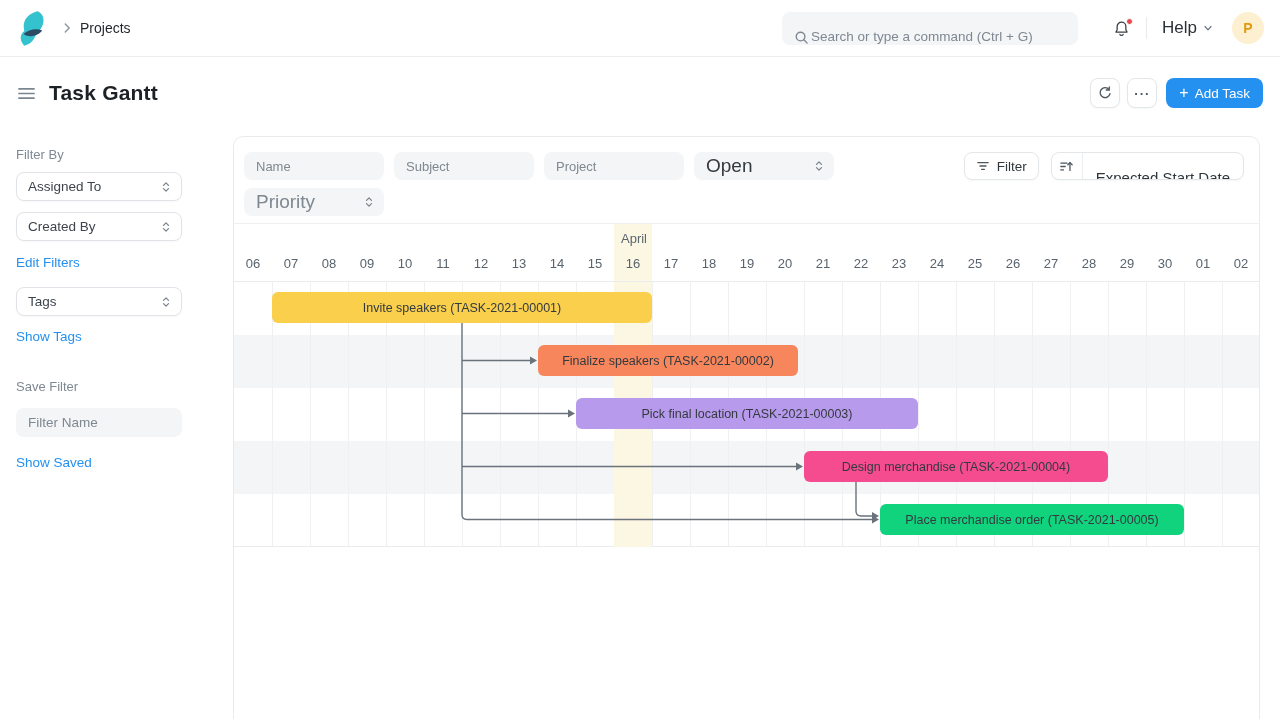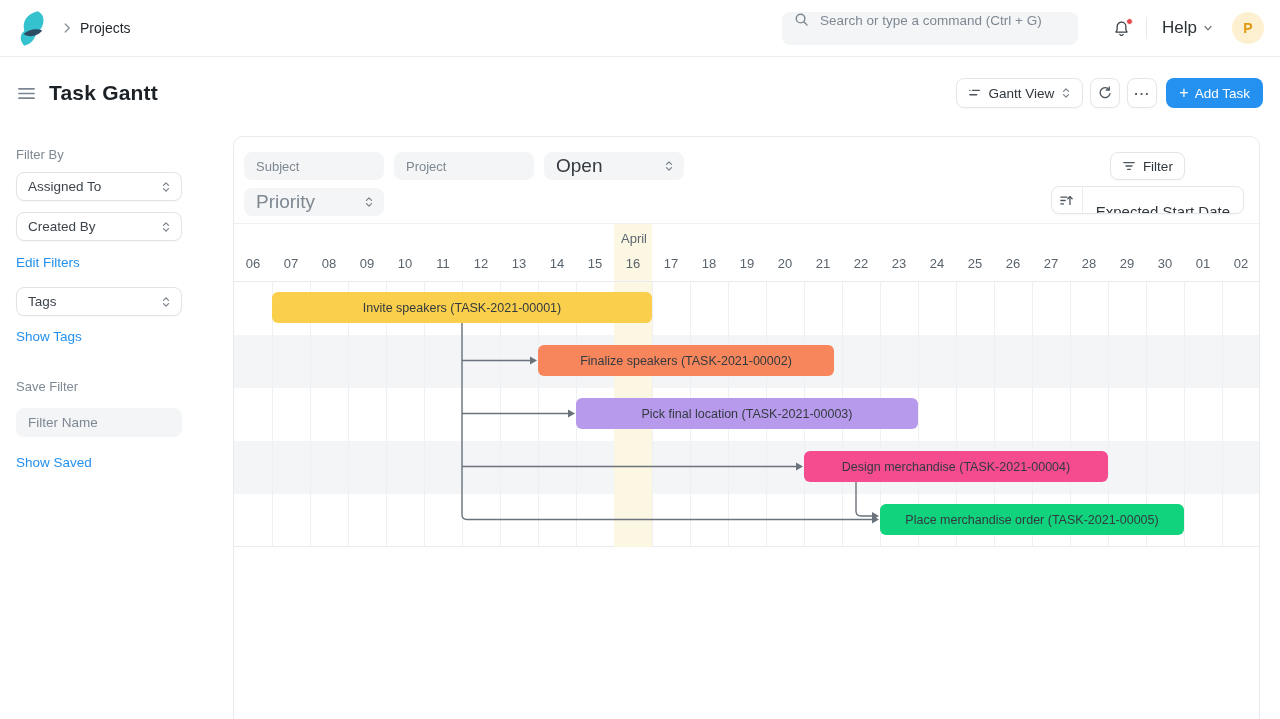--- a/index.html
+++ b/index.html
@@ -8,21 +8,21 @@
     width:1280px; height:719px; overflow:hidden; position:relative;
     background:#fff; color:#1f262b;
     font-family:"Liberation Sans", sans-serif;
   }
   
   .navbar { height:57px; border-bottom:1px solid #ebeef0; display:flex; align-items:center; padding:0 16px; }
   .logo { width:34px; height:38px; display:flex; align-items:center; }
   .crumb-chev { margin:0 6px 0 10px; display:flex; }
   .breadcrumb { font-size:14px; font-weight:500; color:#1f262b; cursor:pointer; }
   .nav-spacer { flex:1; }
-  .searchbar { width:296px; height:33px; background:#f4f5f6; border-radius:8px; display:flex; align-items:flex-start; gap:9px; padding:0 12px; }
+  .searchbar { width:296px; height:33px; background:#f4f5f6; border-radius:8px; display:flex; align-items:flex-end; padding:0 12px; }
   .searchbar input { border:none; background:transparent; outline:none; width:100%; font-family:inherit; font-size:13.5px; color:#1f262b; }
   .searchbar input::placeholder { color:#7e8893; }
   .bellbtn { position:relative; margin-left:34px; cursor:pointer; display:flex; }
   .belldot { position:absolute; top:-1px; right:-2px; width:7px; height:7px; border-radius:50%; background:#e5484d; border:1.5px solid #fff; }
   .navdivider { width:1px; height:22px; background:#e7eaec; margin:0 15px; }
   .help { display:flex; align-items:center; gap:5px; font-size:17px; color:#2b3236; cursor:pointer; }
   .avatar { width:32px; height:32px; border-radius:50%; background:#fdf0d0; color:#e09a12; font-size:14px; font-weight:bold; display:flex; align-items:center; justify-content:center; margin-left:18px; cursor:pointer; }
   
   .pageheader { height:72px; display:flex; align-items:center; padding:0 17px; }
   .hamb { display:flex; cursor:pointer; }
@@ -44,21 +44,21 @@
   
   .card { flex:1; margin:7px 20px 0 0; height:600px; background:#fff; border:1px solid #e8ebee; border-radius:10px; position:relative; overflow:hidden; }
   .filterarea { position:relative; padding:15px 15px 7px 10px; height:86px; }
   .fltrow { display:flex; gap:10px; }
   .fltrow + .fltrow { margin-top:8px; }
   .flt { width:140px; height:28px; background:#f4f5f6; border:none; border-radius:8px; padding:0 12px; font-size:13px; font-family:inherit; color:#1f262b; outline:none; }
   .flt::placeholder { color:#7e8891; }
   .fltselect { width:140px; height:28px; background:#f4f5f6; border-radius:8px; display:flex; align-items:center; justify-content:space-between; padding:0 10px 0 12px; font-size:19px; cursor:pointer; }
   .fltselect .val { color:#333a40; }
   .fltselect .ph { color:#7e8891; }
-  .flt-controls { position:absolute; right:15px; top:15px; display:flex; gap:6px; align-items:center;flex-direction:column; }
+  .flt-controls { position:absolute; right:15px; top:15px; display:flex; gap:12px; align-items:center; }
   .sbtn { height:28px; display:inline-flex; align-items:center; gap:7px; background:#fff; border:1px solid #e3e7ea; border-radius:8px; padding:0 11px; font-size:13.5px; color:#2f363c; box-shadow:0 1px 2px rgba(25,39,52,.04); cursor:pointer; }
   .sortgroup { display:flex; height:28px; border:1px solid #e3e7ea; border-radius:8px; background:#fff; box-shadow:0 1px 2px rgba(25,39,52,.04); overflow:hidden; }
   .sortgroup .iconpart { width:31px; display:flex; align-items:center; justify-content:center; border-right:1px solid #ebeef0; cursor:pointer; }
   .sortgroup .labelpart { display:flex; align-items:center; padding:0 13px; font-size:15px; color:#2f363c; cursor:pointer;margin-top:23px; }
   .carddivider { border-top:1px solid #eef1f3; }
   
   .gantt { position:relative; width:1026px; }
   .g-header { position:relative; height:58px; }
   .g-month { position:absolute; top:7px; width:60px; text-align:center; font-size:13px; color:#5c6670; z-index:2; }
   .g-days { position:absolute; bottom:0; left:0; height:28px; display:flex; border-bottom:1px solid #e9ecef; z-index:2; }
@@ -121,36 +121,20 @@
     <svg width="19" height="17" viewBox="0 0 20 18">
         <g stroke="#7c8691" stroke-width="1.8" stroke-linecap="round">
           <line x1="2" y1="4" x2="18" y2="4"></line>
           <line x1="2" y1="9" x2="18" y2="9"></line>
           <line x1="2" y1="14" x2="18" y2="14"></line>
         </g>
       </svg>
   </span>
   <span class="pagetitle">Task Gantt</span>
   <div class="hdr-right">
-    <button class="btn">
-      <svg width="14" height="12" viewBox="0 0 16 14">
-          <g stroke="#4c555d" stroke-width="1.6" stroke-linecap="round">
-            <line x1="5" y1="4" x2="13" y2="4"></line>
-            <line x1="2" y1="9" x2="10" y2="9"></line>
-            <line x1="2" y1="4" x2="2.01" y2="4"></line>
-          </g>
-        </svg>
-      <span>Gantt View</span>
-      <svg width="10" height="14" viewBox="0 0 12 16">
-          <g fill="none" stroke="#7a838c" stroke-width="1.5" stroke-linecap="round" stroke-linejoin="round">
-            <polyline points="3,6 6,3 9,6"></polyline>
-            <polyline points="3,10 6,13 9,10"></polyline>
-          </g>
-        </svg>
-    </button>
     <button class="btn icononly">
       <svg width="16" height="16" viewBox="0 0 18 18">
           <path d="M14.6 9.8 A 5.6 5.6 0 1 1 13.6 5.2" fill="none" stroke="#4c555d" stroke-width="1.5" stroke-linecap="round"></path>
           <polyline points="13.8,2.2 13.8,5.6 10.4,5.6" fill="none" stroke="#4c555d" stroke-width="1.5" stroke-linecap="round" stroke-linejoin="round"></polyline>
         </svg>
     </button>
     <button class="btn icononly">
       <span style="letter-spacing:1px;color:#4c555d;font-weight:bold;font-size:13px;">···</span>
     </button>
     <button class="btn-primary">
@@ -195,20 +179,21 @@
     <span class="sidelink">Show Tags</span>
     <div class="side-label" style="margin-top:34px;margin-bottom:14px">Save Filter</div>
     <input class="sideinput" placeholder="Filter Name" style="">
     <div style="height:16px"></div>
     <span class="sidelink">Show Saved</span>
   </div>
 
   <div class="card">
     <div class="filterarea">
       <div class="fltrow">
+        <input class="flt" placeholder="Name" style="">
         <input class="flt" placeholder="Subject" style="">
         <input class="flt" placeholder="Project" style="">
         <div class="fltselect">
           <span class="val">Open</span>
           <svg width="10" height="14" viewBox="0 0 12 16">
               <g fill="none" stroke="#7a838c" stroke-width="1.5" stroke-linecap="round" stroke-linejoin="round">
                 <polyline points="3,6 6,3 9,6"></polyline>
                 <polyline points="3,10 6,13 9,10"></polyline>
               </g>
             </svg>
@@ -327,21 +312,21 @@
             <path d="M228,131.5 L334,131.5" fill="none" stroke="#6a727b" stroke-width="1.4"></path>
             <path d="M228,184.5 L562,184.5" fill="none" stroke="#6a727b" stroke-width="1.4"></path>
             <path d="M622,200 L622,229 Q622,234 627,234 L638,234" fill="none" stroke="#6a727b" stroke-width="1.4"></path>
             <polygon points="638,233.5 645,237.5 638,241.5" fill="#6a727b"></polygon>
             <polygon points="296,74.5 303,78.5 296,82.5" fill="#6a727b"></polygon>
             <polygon points="334,127.5 341,131.5 334,135.5" fill="#6a727b"></polygon>
             <polygon points="562,180.5 569,184.5 562,188.5" fill="#6a727b"></polygon>
             <polygon points="638,230 645,234 638,238" fill="#6a727b"></polygon>
           </svg>
           <div class="g-bar" style="left: 38px; width: 380px; top: 10px; background: rgb(249, 207, 76);">Invite speakers (TASK-2021-00001)</div>
-          <div class="g-bar" style="left: 304px; width: 296px; top: 63px; background: rgb(248, 134, 92);">Finalize speakers (TASK-2021-00002)</div>
+          <div class="g-bar" style="left: 304px; width: 260px; top: 63px; background: rgb(248, 134, 92);">Finalize speakers (TASK-2021-00002)</div>
           <div class="g-bar" style="left: 342px; width: 342px; top: 116px; background: rgb(184, 154, 237);">Pick final location (TASK-2021-00003)</div>
           <div class="g-bar" style="left: 570px; width: 304px; top: 169px; background: rgb(245, 75, 143);">Design merchandise (TASK-2021-00004)</div>
           <div class="g-bar" style="left: 646px; width: 304px; top: 222px; background: rgb(17, 211, 125);">Place merchandise order (TASK-2021-00005)</div>
         </div>
 
     </div>
   </div>
 </div>
 
 </body></html>

